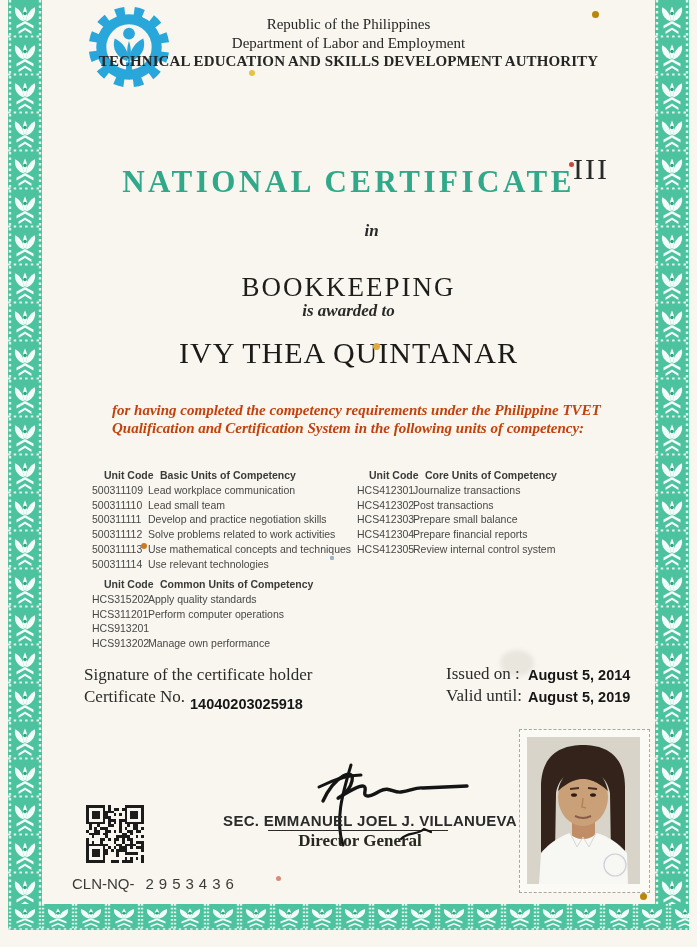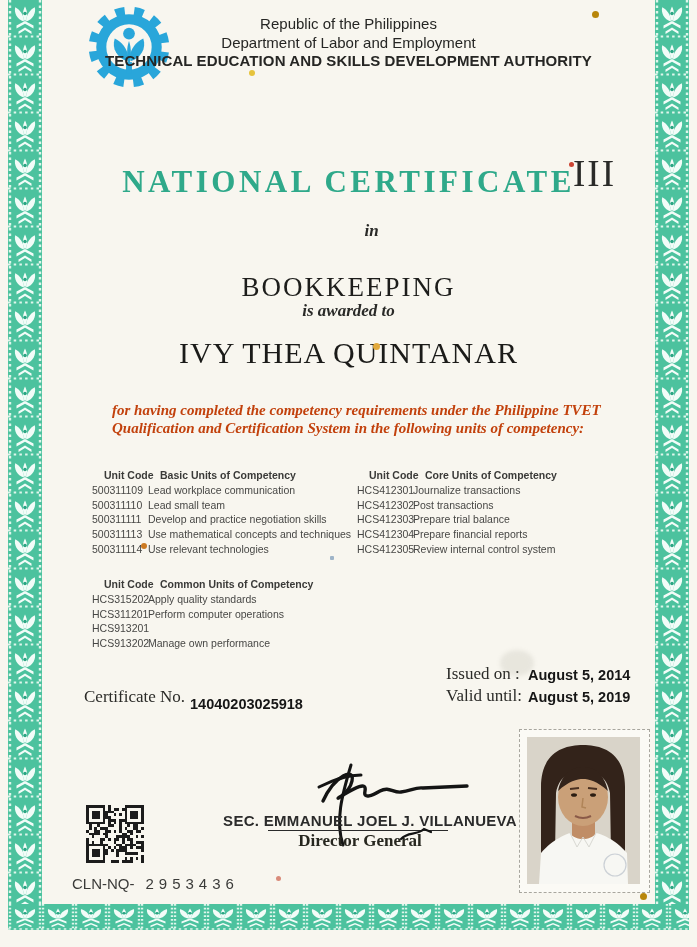--- a/index.html
+++ b/index.html
@@ -5,21 +5,21 @@
   html,body{margin:0;padding:0;background:#f8f6ef;}
   .page{position:relative;width:697px;height:947px;background:#f8f6ef;overflow:hidden;
         font-family:"Liberation Serif",serif;color:#1e1e1c;}
   .strip{position:absolute;display:block;}
   .center{position:absolute;left:42px;width:613px;text-align:center;}
 
   .hdr{font-family:"Liberation Sans",sans-serif;font-size:15px;line-height:18.5px;color:#262624;}
   .hdr-bold{font-weight:bold;letter-spacing:0.1px;}
 
   .title-main{font-size:31px;font-weight:bold;color:#2fa98a;letter-spacing:3.5px;}
-  .level{position:absolute;left:573px;top:152px;font-size:37px;color:#2a2a28;letter-spacing:2px;}
+  .level{position:absolute;left:573px;top:152px;font-size:30px;color:#2a2a28;letter-spacing:2px;}
 
   .italic-label{font-style:italic;font-weight:600;font-size:17px;color:#2a2a28;}
   .qual{font-size:27px;letter-spacing:2px;color:#1d1d1b;}
   .holder-name{font-size:30px;letter-spacing:1px;color:#1b1b19;}
 
   .stmt{position:absolute;left:112px;top:402px;width:492px;font-style:italic;font-weight:bold;
         font-size:15px;line-height:1.17;color:#c2410c;}
 
   .ctable{position:absolute;font-family:"Liberation Sans",sans-serif;font-size:10.5px;
           line-height:11.4px;color:#474745;}
@@ -164,21 +164,21 @@
     <circle r="33" fill="none" stroke="#29a6da" stroke-width="12"></circle>
     <g fill="#29a6da">
       <circle cy="-16" r="7"></circle>
       <path d="M-2,17 C-14,13 -21,2 -17,-10 C-8,-6 -2,3 -1,11 Z"></path>
       <path d="M2,17 C14,13 21,2 17,-10 C8,-6 2,3 1,11 Z"></path>
       <path d="M0,-7 C3,1 3,12 0,22 C-3,12 -3,1 0,-7 Z"></path>
       <rect x="-3.5" y="18" width="7" height="14"></rect>
     </g>
   </svg>
 
-  <div class="center hdr" style="top:15px;">
+  <div class="center hdr" style="top:15px;font-family:Liberation Serif, serif;">
     <div>Republic of the Philippines</div>
     <div>Department of Labor and Employment</div>
     <div class="hdr-bold">TECHNICAL EDUCATION AND SKILLS DEVELOPMENT AUTHORITY</div>
   </div>
 
   <div class="center" style="top:164px;">
     <span class="title-main">NATIONAL CERTIFICATE</span>
   </div>
   <div class="level">III</div>
 
@@ -203,20 +203,24 @@
       </div>
     <div class="trow">
         <span class="code">500311110</span>
         <span class="lbl">Lead small team</span>
       </div>
     <div class="trow">
         <span class="code">500311111</span>
         <span class="lbl">Develop and practice negotiation skills</span>
       </div>
     <div class="trow">
+        <span class="code">500311112</span>
+        <span class="lbl">Solve problems related to work activities</span>
+      </div>
+    <div class="trow">
         <span class="code">500311113</span>
         <span class="lbl">Use mathematical concepts and techniques</span>
       </div>
     <div class="trow">
         <span class="code">500311114</span>
         <span class="lbl">Use relevant technologies</span>
       </div>
   </div>
 
   <div class="ctable" style="left:357px;top:470px;">
@@ -227,21 +231,21 @@
     <div class="trow">
         <span class="code">HCS412301</span>
         <span class="lbl">Journalize transactions</span>
       </div>
     <div class="trow">
         <span class="code">HCS412302</span>
         <span class="lbl">Post transactions</span>
       </div>
     <div class="trow">
         <span class="code">HCS412303</span>
-        <span class="lbl">Prepare trial balance</span>
+        <span class="lbl">Prepare small balance</span>
       </div>
     <div class="trow">
         <span class="code">HCS412304</span>
         <span class="lbl">Prepare financial reports</span>
       </div>
     <div class="trow">
         <span class="code">HCS412305</span>
         <span class="lbl">Review internal control system</span>
       </div>
   </div>
@@ -261,20 +265,21 @@
       </div>
     <div class="trow">
         <span class="code">HCS913201</span>
       </div>
     <div class="trow">
         <span class="code">HCS913202</span>
         <span class="lbl">Manage own performance</span>
       </div>
   </div>
 
+  <div class="slabel" style="left:84px;top:665px;">Signature of the certificate holder</div>
   <div class="slabel" style="left:84px;top:687px;">Certificate No.</div>
   <div class="bval" style="left:190px;top:696px;">14040203025918</div>
 
   <div class="slabel" style="left:446px;top:664px;">Issued on :</div>
   <div class="bval" style="left:528px;top:667px;">August 5, 2014</div>
   <div class="slabel" style="left:446px;top:686px;">Valid until:</div>
   <div class="bval" style="left:528px;top:689px;">August 5, 2019</div>
 
   <svg class="sig-svg" style="left:295px;top:753px;" width="190" height="100" viewBox="0 0 190 100">
     <g fill="none" stroke="#141414" stroke-linecap="round">

